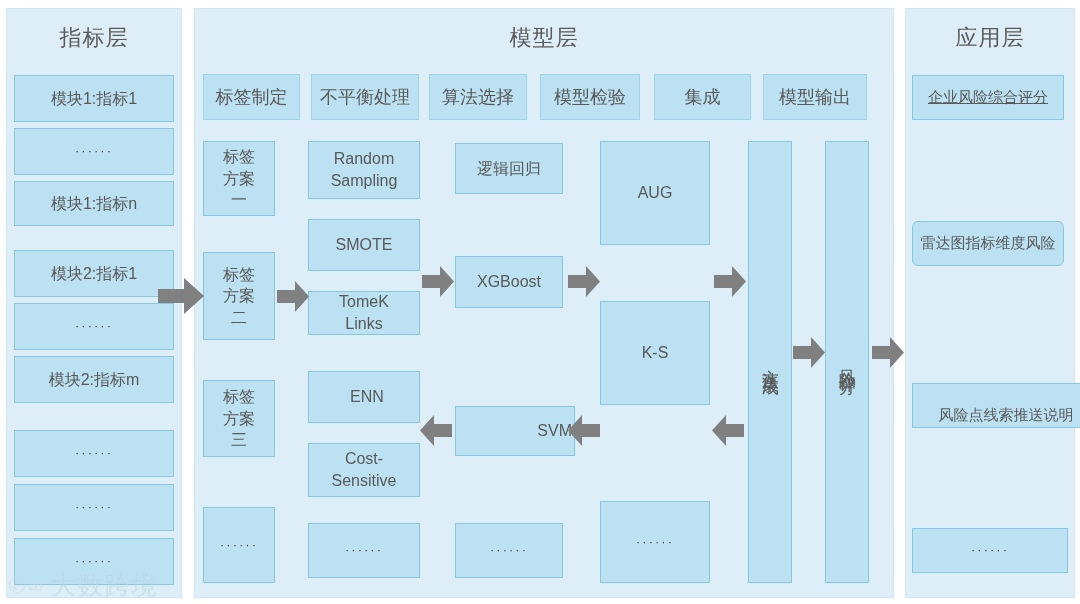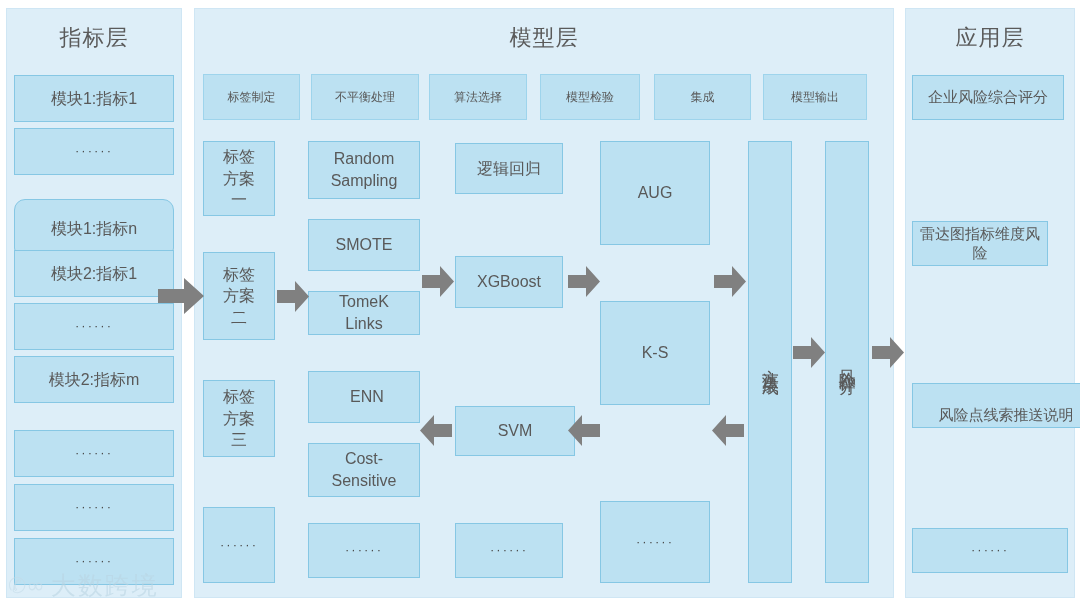--- a/index.html
+++ b/index.html
@@ -78,21 +78,21 @@
 
   
   .chip {
     position: absolute;
     background: #bce1f2;
     border: 1px solid #9ed4ec;
     box-sizing: border-box;
     display: flex;
     align-items: center;
     justify-content: center;
-    font-size: 12px;
+    font-size: 18px;
     color: #595959;
     height: 46px;
     top: 74px;
   }
 
   
   .arrow {
     position: absolute;
     width: 0; height: 0;
   }
@@ -128,21 +128,21 @@
 
   <div class="panel" id="panel-indicator">
     <div class="panel-title">指标层</div>
   </div>
   <div class="node" style="left:14px; top:75px; width:160px; height:47px;">
     <span>模块1:指标1</span>
   </div>
   <div class="node dots" style="left:14px; top:128px; width:160px; height:47px;">
     <span>······</span>
   </div>
-  <div class="node" style="left:14px; top:199px; width:160px; height:60px;border-radius:11px;">
+  <div class="node" style="left:14px; top:181px; width:160px; height:45px;">
     <span>模块1:指标n</span>
   </div>
   <div class="node" style="left:14px; top:250px; width:160px; height:47px;">
     <span>模块2:指标1</span>
   </div>
   <div class="node dots" style="left:14px; top:303px; width:160px; height:47px;">
     <span>······</span>
   </div>
   <div class="node" style="left:14px; top:356px; width:160px; height:47px;">
     <span>模块2:指标m</span>
@@ -220,21 +220,21 @@
   <div class="node dots" style="left:308px; top:523px; width:112px; height:55px;">
     <span>······</span>
   </div>
 
   <div class="node" style="left:455px; top:143px; width:108px; height:51px;">
     <span>逻辑回归</span>
   </div>
   <div class="node" style="left:455px; top:256px; width:108px; height:52px;">
     <span>XGBoost</span>
   </div>
-  <div class="node" style="left:455px; top:406px; width:120px; height:50px;">
+  <div class="node" style="left:455px; top:406px; width:120px; height:50px;justify-content:flex-end;">
     <span>SVM</span>
   </div>
   <div class="node dots" style="left:455px; top:523px; width:108px; height:55px;">
     <span>······</span>
   </div>
 
   <div class="node" style="left:600px; top:141px; width:110px; height:104px;">
     <span>AUG</span>
   </div>
   <div class="node" style="left:600px; top:301px; width:110px; height:104px;">
@@ -247,24 +247,24 @@
   <div class="node vert" style="left:748px; top:141px; width:44px; height:442px;">
     <span>方法集成</span>
   </div>
   <div class="node vert" style="left:825px; top:141px; width:44px; height:442px;">
     <span>风险评分</span>
   </div>
 
   <div class="panel" id="panel-app">
     <div class="panel-title">应用层</div>
   </div>
-  <div class="node small" style="left:912px; top:75px; width:152px; height:45px;">
+  <div class="node small" style="left:912px; top:75px; width:152px; height:45px;text-decoration:underline;">
     <span>企业风险综合评分</span>
   </div>
-  <div class="node small" style="left:912px; top:221px; width:136px; height:45px;">
+  <div class="node small" style="left:912px; top:221px; width:152px; height:45px;border-radius:6px;">
     <span>雷达图指标维度风险</span>
   </div>
   <div class="node small" style="left:912px; top:383px; width:188px; height:45px;align-items:flex-end;">
     <span>风险点线索推送说明</span>
   </div>
   <div class="node dots" style="left:912px; top:528px; width:156px; height:45px;">
     <span>······</span>
   </div>
 
   <div class="arrow" style="left:158px; top:278px;">

